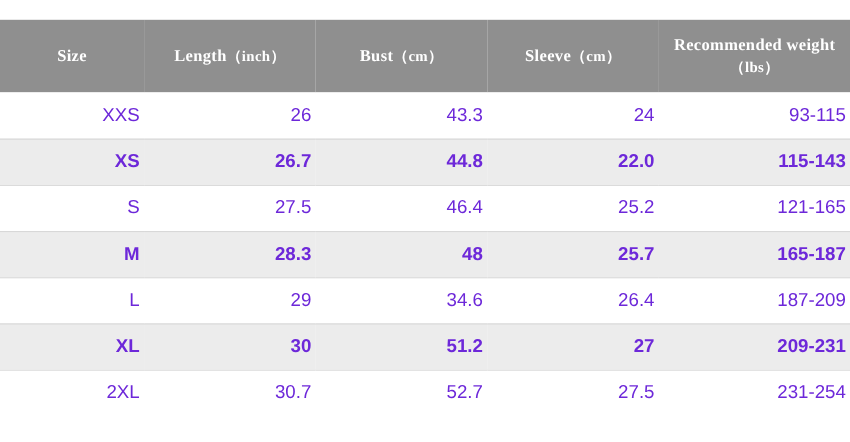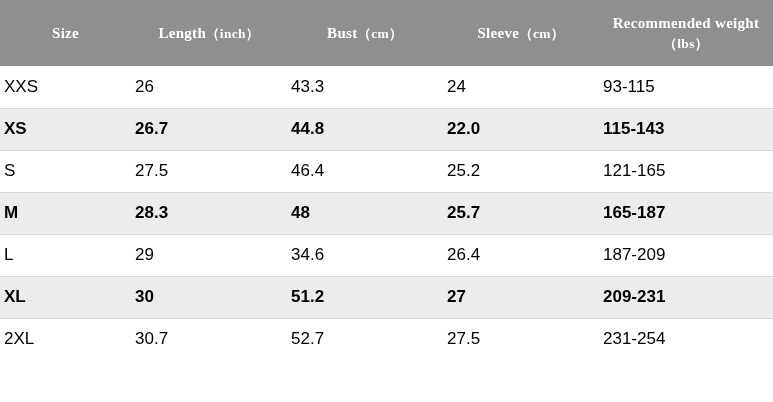--- a/index.html
+++ b/index.html
@@ -10,20 +10,21 @@
     width: 773px;
     height: 402px;
     background: #ffffff;
     font-family: "Liberation Sans", sans-serif;
     overflow: hidden;
   }
   .size-table-wrap {
     width: 773px;
     height: 340px;
     box-sizing: border-box;
+    margin-top: 18px;
   }
   table.size-table {
     width: 773px;
     border-collapse: collapse;
     table-layout: fixed;
   }
   table.size-table thead th {
     background: #8f8f8f;
     color: #ffffff;
     font-family: "Liberation Serif", serif;
@@ -37,24 +38,24 @@
     padding: 0 6px;
     box-sizing: border-box;
     border: none;
   }
   table.size-table thead th .unit {
     font-size: 13.5px;
     font-weight: bold;
   }
   table.size-table tbody td {
     height: 42px;
-    text-align: left;
+    text-align: right;
     vertical-align: middle;
     font-size: 17px;
-    color: #000000;
+    color: #6d28d9;
     font-family: "Liberation Sans", sans-serif;
     border-bottom: 1px solid #d8d8d8;
     padding: 0 4px;
     box-sizing: border-box;
   }
   table.size-table tbody tr.row-even td {
     background: #ffffff;
   }
   table.size-table tbody tr.row-odd td {
     background: #ececec;

